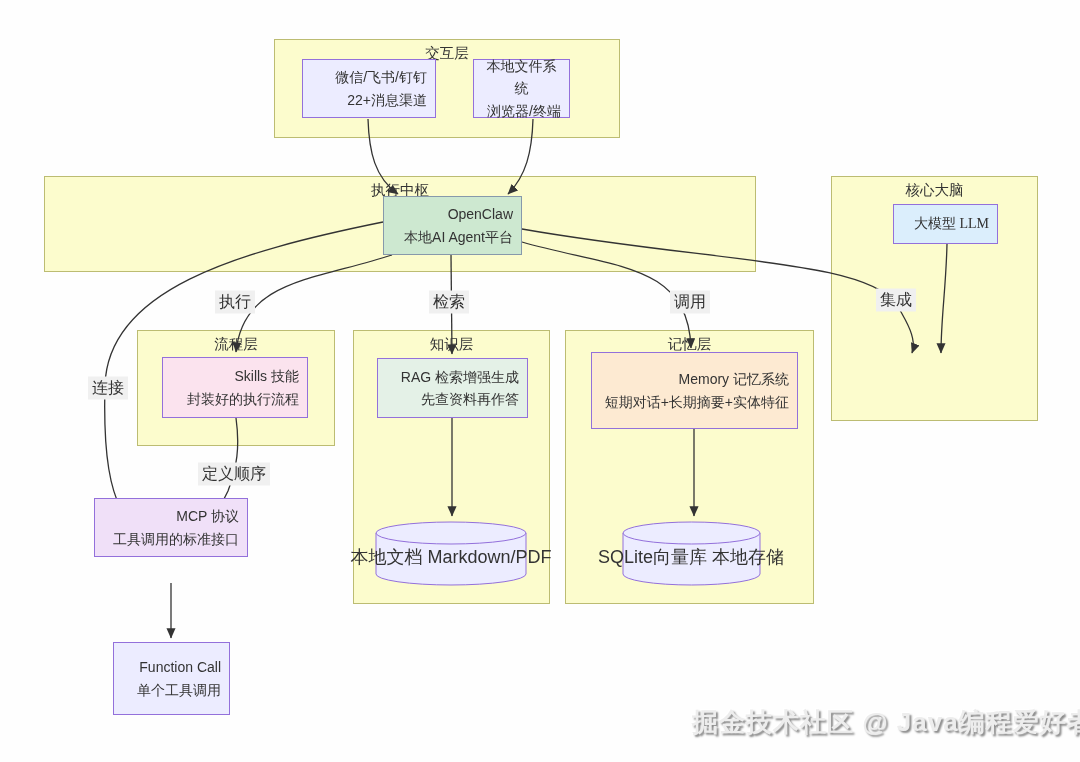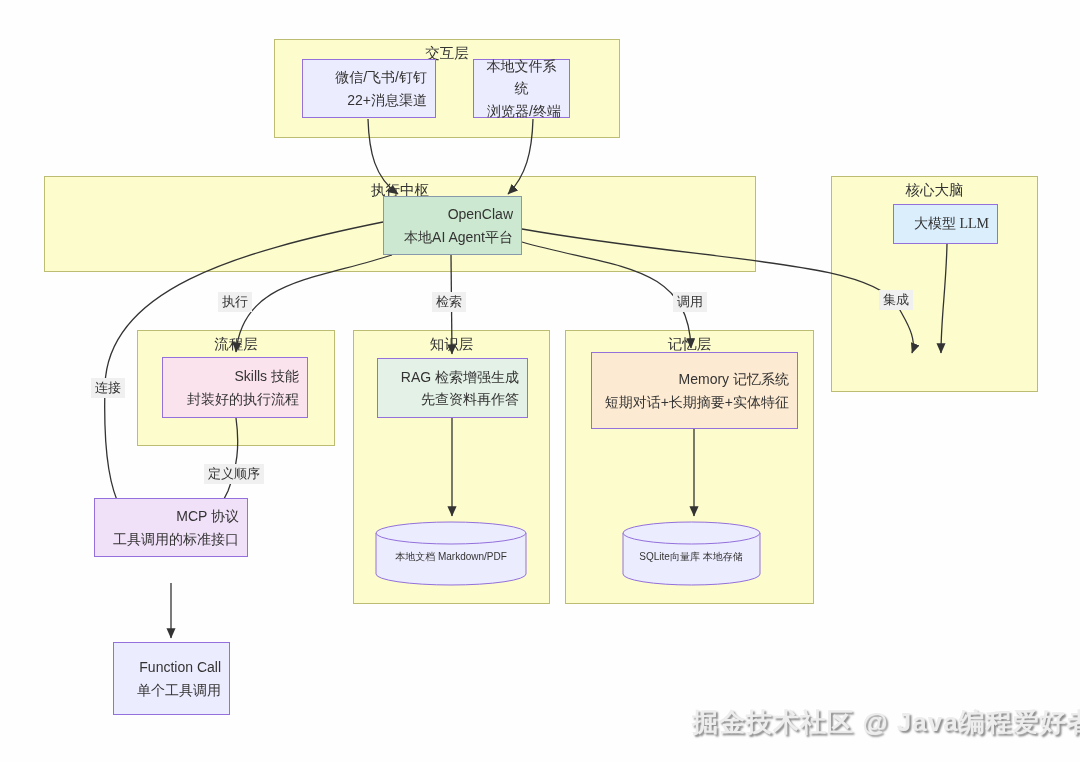--- a/index.html
+++ b/index.html
@@ -59,30 +59,30 @@
   .node-openclaw{background:var(--openclaw_fill,#cde8d0);border-color:var(--openclaw_border,#8799ab);}
   .node-llm{background:var(--llm_fill,#dbeefc);font-family:Liberation Serif, serif;}
   .node-skills{background:var(--skills_fill,#fbe3ee);}
   .node-rag{background:var(--rag_fill,#e4f1e7);}
   .node-memory{background:var(--memory_fill,#fdead2);padding-left:7px;}
   .node-mcp{background:var(--mcp_fill,#f0e0f8);}
   .cyl-label{
     position:absolute;
     transform:translate(-50%,-50%);
     white-space:nowrap;
-    font-size:10px;
+    font-size:18px;
     z-index:3;
     color:var(--text_color,#333);
   }
   .edge-label{
     position:absolute;
     transform:translate(-50%,-50%);
     background:var(--label_bg,#f0f0f0);
     padding:1px 4px;
-    font-size:13px;
+    font-size:16px;
     white-space:nowrap;
     z-index:4;
     color:var(--text_color,#333);
   }
   .watermark{
     position:absolute;
     left:692px;top:705px;
     width:385px;
     font-size:26px;
     font-weight:bold;
@@ -97,21 +97,21 @@
 <body>
 
 <div class="stage">
 
   <div class="cluster" style="left:274px;top:39px;width:346px;height:99px">
     <div class="cluster-label">交互层</div>
   </div>
   <div class="cluster" style="left:44px;top:176px;width:712px;height:96px">
     <div class="cluster-label">执行中枢</div>
   </div>
-  <div class="cluster" style="left:831px;top:176px;width:207px;height:216px">
+  <div class="cluster" style="left:831px;top:176px;width:207px;height:245px">
     <div class="cluster-label">核心大脑</div>
   </div>
   <div class="cluster" style="left:137px;top:330px;width:198px;height:116px">
     <div class="cluster-label">流程层</div>
   </div>
   <div class="cluster" style="left:353px;top:330px;width:197px;height:274px">
     <div class="cluster-label">知识层</div>
   </div>
   <div class="cluster" style="left:565px;top:330px;width:249px;height:274px">
     <div class="cluster-label">记忆层</div>

